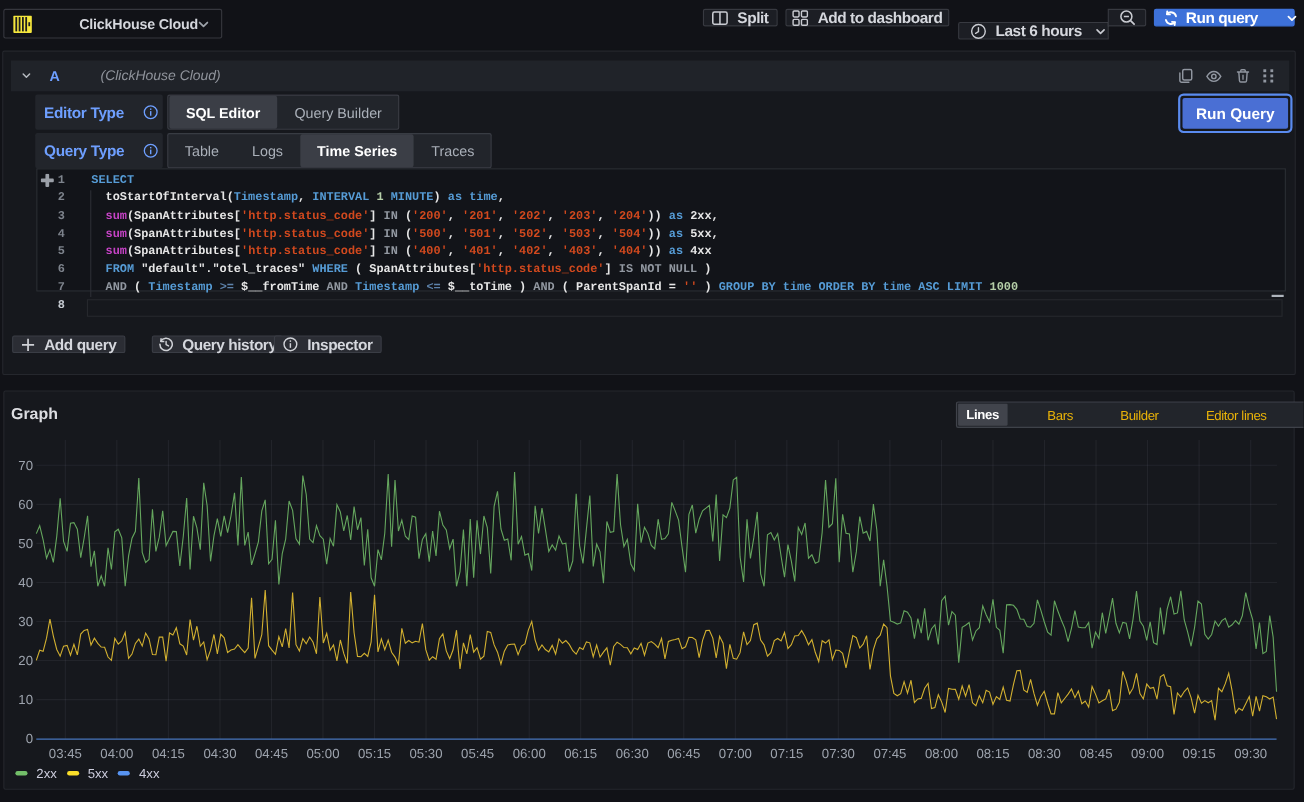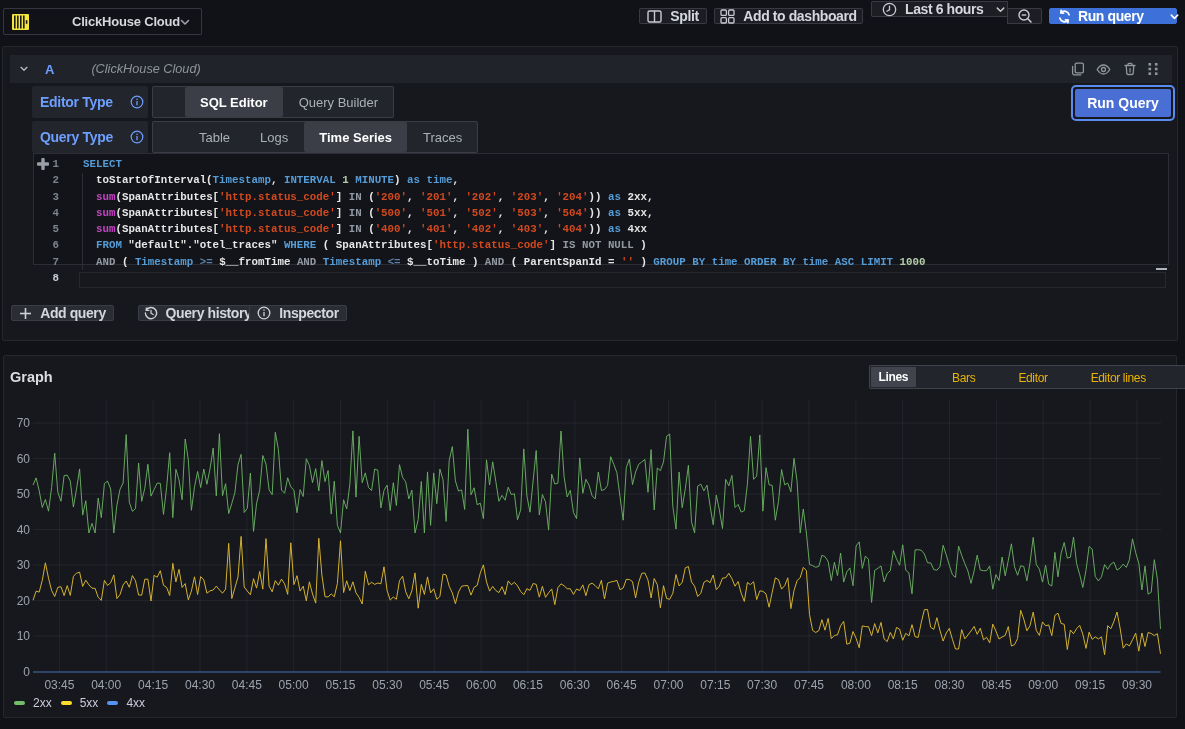--- a/index.html
+++ b/index.html
@@ -6,21 +6,21 @@
 .btn { position:absolute; display:flex; align-items:center; justify-content:center; gap:8px;
   background:#1c1e24; border:1px solid rgba(204,204,220,0.16); border-radius:2px; color:#d5d7dd;
   font-size:14px; font-weight:700; height:16px; white-space:nowrap; letter-spacing:-0.4px; }
 .icon { display:block; flex-shrink:0; }
 
 .cl { height:16.3px; line-height:16.3px; white-space:pre; font-family:"Liberation Mono",monospace; font-size:10.8px; font-weight:700; }
 .ln { display:inline-block; width:49px; text-align:right; padding-right:24px; font-weight:700; position:relative; }
 .ct i { font-style:normal; }
 .gplus { position:absolute; left:3px; top:2px; }
 .axt { font-family:"Liberation Sans",sans-serif; font-size:12px; fill:#9da3ad; }
-.seg { display:flex; align-items:center; height:32px; background:#22252b; border:1px solid rgba(204,204,220,0.15); border-radius:2px; position:absolute;padding-left:31px; }
+.seg { display:flex; align-items:center; height:32px; background:#22252b; border:1px solid rgba(204,204,220,0.15); border-radius:2px; position:absolute; }
 .seg .o { height:30px; display:flex; align-items:center; padding:0 15px; color:#aab0b9; font-size:13px; border-radius:2px; }
 .seg .a { background:#3b3e46; color:#ffffff; font-weight:700; margin:1px; }
 .lbl { position:absolute; height:32px; background:#22252b; border-radius:2px; display:flex; align-items:center;
   color:#6e9fff; font-size:14px; font-weight:700; padding-left:8px; letter-spacing:-0.3px; }
 .radio { position:absolute; display:flex; align-items:flex-end; height:24px; background:#22252b; border:1px solid rgba(204,204,220,0.18); border-radius:2px;gap:28px; }
 .radio .o { height:20px; display:flex; align-items:center; padding:0 7.5px; color:#eab308; font-size:12px; letter-spacing:-0.35px; white-space:nowrap; }
 .radio .a { background:#41444c; color:#fff; font-weight:700; margin:1px; border-radius:1px; }
 </style></head>
 <body>
 
@@ -52,21 +52,21 @@
 <div class="btn" style="left:714px;top:8px;width:149px;">
   <svg class="icon" width="15" height="15" viewBox="0 0 15 15">
     <rect x="1" y="1" width="5.4" height="5.4" rx="1" fill="none" stroke="#c9cbd1" stroke-width="1.3"></rect>
     <rect x="8.6" y="1" width="5.4" height="5.4" rx="1" fill="none" stroke="#c9cbd1" stroke-width="1.3"></rect>
     <rect x="1" y="8.6" width="5.4" height="5.4" rx="1" fill="none" stroke="#c9cbd1" stroke-width="1.3"></rect>
     <rect x="8.6" y="8.6" width="5.4" height="5.4" rx="1" fill="none" stroke="#c9cbd1" stroke-width="1.3"></rect>
   </svg>
   <span>Add to dashboard</span>
 </div>
 
-<div class="btn" style="left:871px;top:1px;width:137px;border-radius:2px 0 0 2px;justify-content:flex-start;padding:0 10px;">
+<div class="btn" style="left:871px;top:20px;width:137px;border-radius:2px 0 0 2px;justify-content:flex-start;padding:0 10px;">
   <svg class="icon" width="15" height="15" viewBox="0 0 15 15">
     <circle cx="7.5" cy="7.5" r="6.2" fill="none" stroke="#c9cbd1" stroke-width="1.3"></circle>
     <path d="M7.5 4.2 L7.5 7.8 L4.9 9.3" fill="none" stroke="#c9cbd1" stroke-width="1.3" stroke-linecap="round"></path>
   </svg>
   <span>Last 6 hours</span>
   <svg class="icon" width="11" height="11" viewBox="0 0 12 12" style="margin-left:4px;">
     <path d="M2.5 4.5 L6 8 L9.5 4.5" stroke="#c9cbd1" stroke-width="1.6" fill="none" stroke-linecap="round" stroke-linejoin="round"></path>
   </svg>
 </div>
 <div class="btn" style="left:1007px;top:8px;width:35px;border-radius:0 2px 2px 0;border-left:1px solid rgba(204,204,220,0.16);">
@@ -199,21 +199,21 @@
   </svg>
   <span>Inspector</span>
 </div>
 
 <div class="abs" style="left:3px;top:355px;width:1174px;height:363px;background:#16181d;border:1px solid #25272d;border-radius:2px;"></div>
 <div class="abs" style="left:10px;top:369px;color:#dcdde1;font-size:14.5px;font-weight:700;">Graph</div>
 
 <div class="radio" style="left:869px;top:365px;">
   <div class="o a">Lines</div>
   <div class="o">Bars</div>
-  <div class="o">Editor</div>
+  <div class="o">Builder</div>
   <div class="o">Editor lines</div>
   <div class="o">Stacked bars</div>
 </div>
 
 <svg class="abs" style="left:0;top:0;" width="1185" height="729">
   <text x="30" y="675.5" text-anchor="end" class="axt">0</text>
     <line x1="33" y1="636.0" x2="1161" y2="636.0" stroke="rgba(204,204,220,0.07)" stroke-width="1"></line>
     <text x="30" y="640.0" text-anchor="end" class="axt">10</text>
     <line x1="33" y1="600.5" x2="1161" y2="600.5" stroke="rgba(204,204,220,0.07)" stroke-width="1"></line>
     <text x="30" y="604.5" text-anchor="end" class="axt">20</text>

